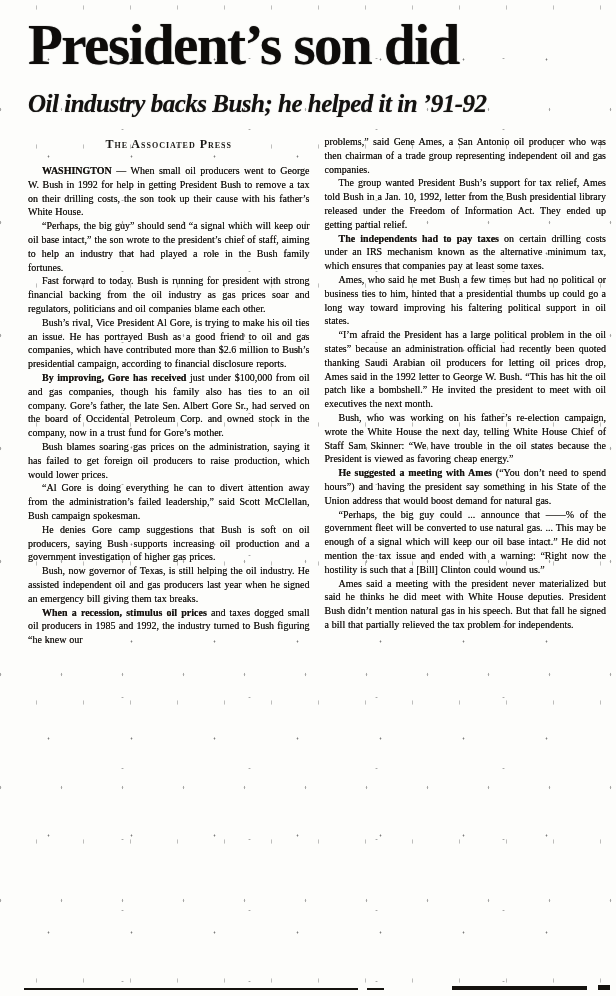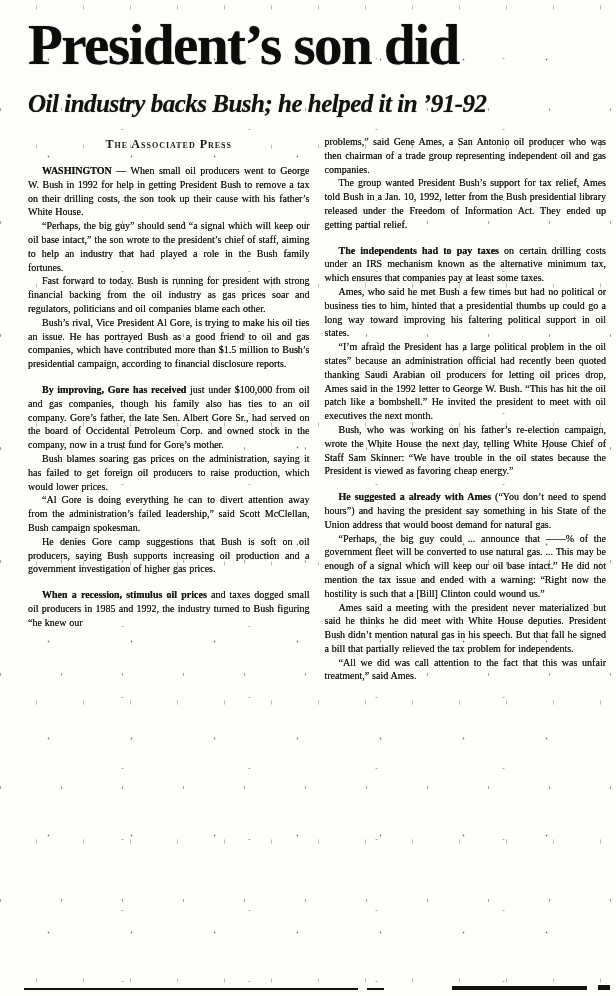--- a/index.html
+++ b/index.html
@@ -60,21 +60,21 @@
     font-size: 10px;
     line-height: 13.8px;
     text-align: justify;
     text-indent: 14px;
     color: #181512;
     text-shadow: 0 0 0.3px rgba(20,17,14,0.8);
     word-spacing: 0.4px;
     font-family: Liberation Serif, serif;
   }
   .para.noindent { text-indent: 0; }
-  .para.section { margin-top: 12px; }
+  .para.section { }
   .lead { font-weight: bold; }
   .bottom-rule {
     position: absolute;
     left: 24px;
     right: 6px;
     bottom: 5px;
     height: 6px;
   }
   .seg { position: absolute; background: #15130f; }
   .seg1 { left: 0;   width: 57%; top: 3px; height: 2px; }
@@ -95,39 +95,39 @@
     <h2 class="subheadline">Oil industry backs Bush; he helped it in ’91-92</h2>
 
     <div class="cols">
 
       <div class="col">
         <div class="byline">The Associated Press</div>
 
         <p class="para"><span class="lead">WASHINGTON</span><span> — When small oil producers went to George W. Bush in 1992 for help in getting President Bush to remove a tax on their drilling costs, the son took up their cause with his father’s White House.</span></p>
         <p class="para"><span>“Perhaps, the big guy” should send “a signal which will keep our oil base intact,” the son wrote to the president’s chief of staff, aiming to help an industry that had played a role in the Bush family fortunes.</span></p>
         <p class="para"><span>Fast forward to today. Bush is running for president with strong financial backing from the oil industry as gas prices soar and regulators, politicians and oil companies blame each other.</span></p>
-        <p class="para"><span>Bush’s rival, Vice President Al Gore, is trying to make his oil ties an issue. He has portrayed Bush as a good friend to oil and gas companies, which have contributed more than $1.5 million to Bush’s presidential campaign, according to financial disclosure reports.</span></p>
+        <p class="para"><span>Bush’s rival, Vice President Al Gore, is trying to make his oil ties an issue. He has portrayed Bush as a good friend to oil and gas companies, which have contributed more than $2.6 million to Bush’s presidential campaign, according to financial disclosure reports.</span></p>
         <p class="para section"><span class="lead">By improving, Gore has received</span><span> just under $100,000 from oil and gas companies, though his family also has ties to an oil company. Gore’s father, the late Sen. Albert Gore Sr., had served on the board of Occidental Petroleum Corp. and owned stock in the company, now in a trust fund for Gore’s mother.</span></p>
         <p class="para"><span>Bush blames soaring gas prices on the administration, saying it has failed to get foreign oil producers to raise production, which would lower prices.</span></p>
         <p class="para"><span>“Al Gore is doing everything he can to divert attention away from the administration’s failed leadership,” said Scott McClellan, Bush campaign spokesman.</span></p>
         <p class="para"><span>He denies Gore camp suggestions that Bush is soft on oil producers, saying Bush supports increasing oil production and a government investigation of higher gas prices.</span></p>
+        <p class="para"><span>Bush, now governor of Texas, is still helping the oil industry. He assisted independent oil and gas producers last year when he signed an emergency bill giving them tax breaks.</span></p>
         <p class="para section"><span class="lead">When a recession, stimulus oil prices</span><span> and taxes dogged small oil producers in 1985 and 1992, the industry turned to Bush figuring “he knew our</span></p>
       </div>
 
       <div class="col">
         <p class="para noindent"><span>problems,” said Gene Ames, a San Antonio oil producer who was then chairman of a trade group representing independent oil and gas companies.</span></p>
         <p class="para"><span>The group wanted President Bush’s support for tax relief, Ames told Bush in a Jan. 10, 1992, letter from the Bush presidential library released under the Freedom of Information Act. They ended up getting partial relief.</span></p>
         <p class="para section"><span class="lead">The independents had to pay taxes</span><span> on certain drilling costs under an IRS mechanism known as the alternative minimum tax, which ensures that companies pay at least some taxes.</span></p>
         <p class="para"><span>Ames, who said he met Bush a few times but had no political or business ties to him, hinted that a presidential thumbs up could go a long way toward improving his faltering political support in oil states.</span></p>
         <p class="para"><span>“I’m afraid the President has a large political problem in the oil states” because an administration official had recently been quoted thanking Saudi Arabian oil producers for letting oil prices drop, Ames said in the 1992 letter to George W. Bush. “This has hit the oil patch like a bombshell.” He invited the president to meet with oil executives the next month.</span></p>
         <p class="para"><span>Bush, who was working on his father’s re-election campaign, wrote the White House the next day, telling White House Chief of Staff Sam Skinner: “We have trouble in the oil states because the President is viewed as favoring cheap energy.”</span></p>
-        <p class="para section"><span class="lead">He suggested a already with Ames</span><span> (“You don’t need to spend hours”) and having the president say something in his State of the Union address that would boost demand for natural gas.</span></p>
+        <p class="para section"><span class="lead">He suggested a meeting with Ames</span><span> (“You don’t need to spend hours”) and having the president say something in his State of the Union address that would boost demand for natural gas.</span></p>
         <p class="para"><span>“Perhaps, the big guy could ... announce that ——% of the government fleet will be converted to use natural gas. ... This may be enough of a signal which will keep our oil base intact.” He did not mention the tax issue and ended with a warning: “Right now the hostility is such that a [Bill] Clinton could wound us.”</span></p>
         <p class="para"><span>Ames said a meeting with the president never materialized but said he thinks he did meet with White House deputies. President Bush didn’t mention natural gas in his speech. But that fall he signed a bill that partially relieved the tax problem for independents.</span></p>
-        <p class="para"><span>“All we did was call attention to the fact that this was unfair treatment,” said Ames.</span></p>
       </div>
 
     </div>
   </div>
 
   <div class="bottom-rule">
     <span class="seg seg1"></span>
     <span class="seg seg2"></span>
     <span class="seg seg3"></span>
     <span class="seg seg4"></span>

